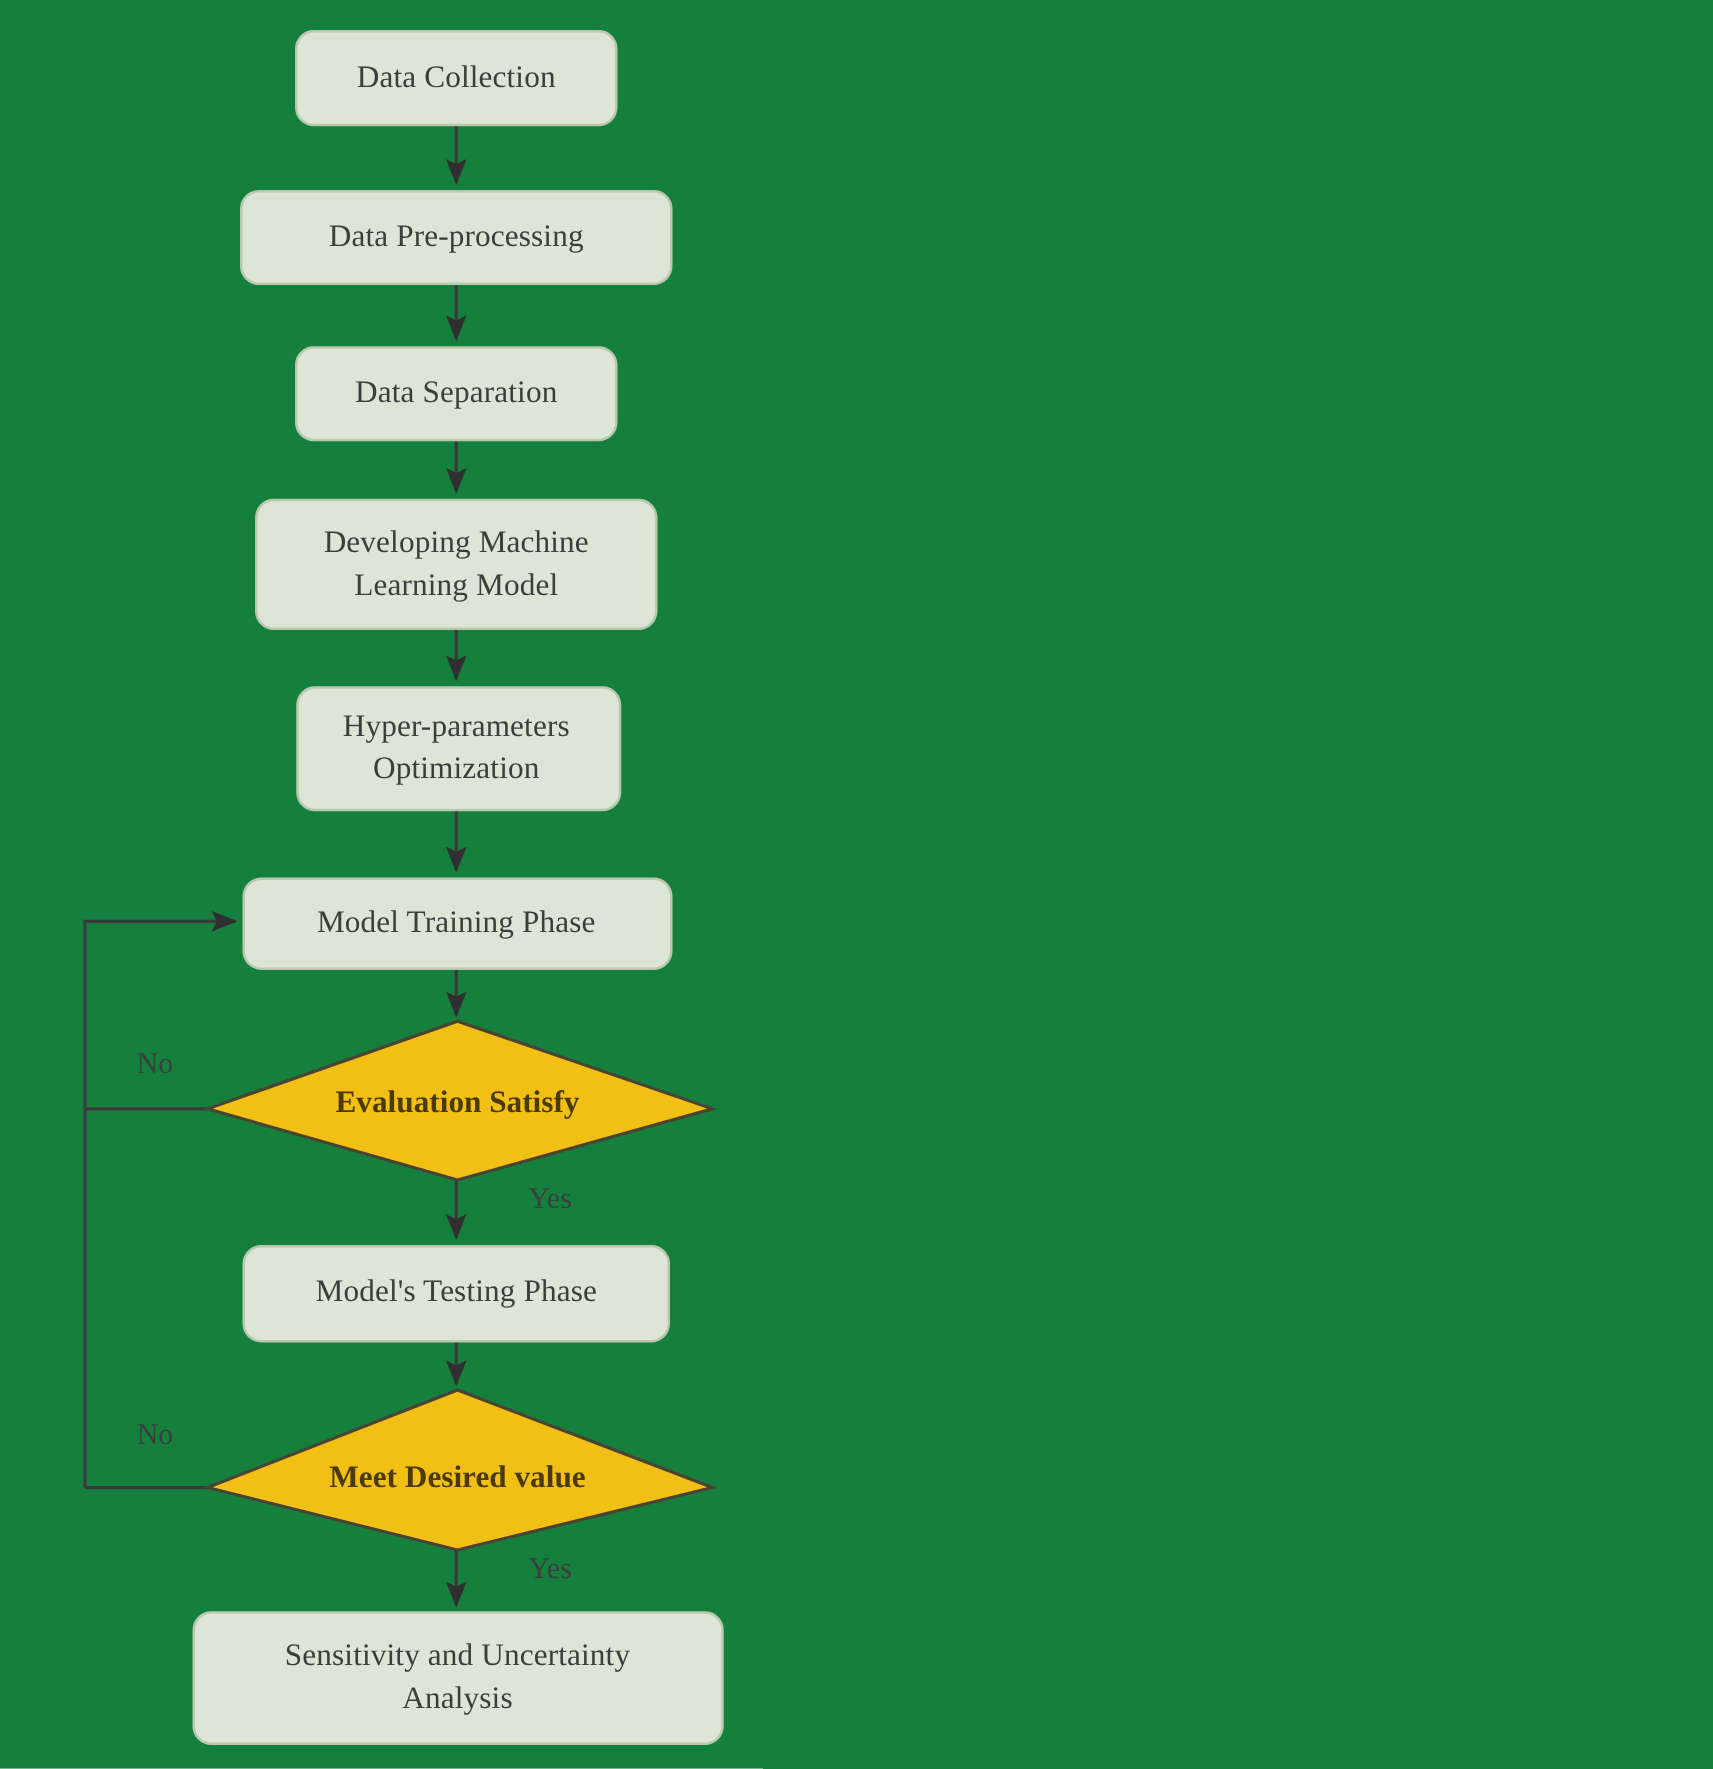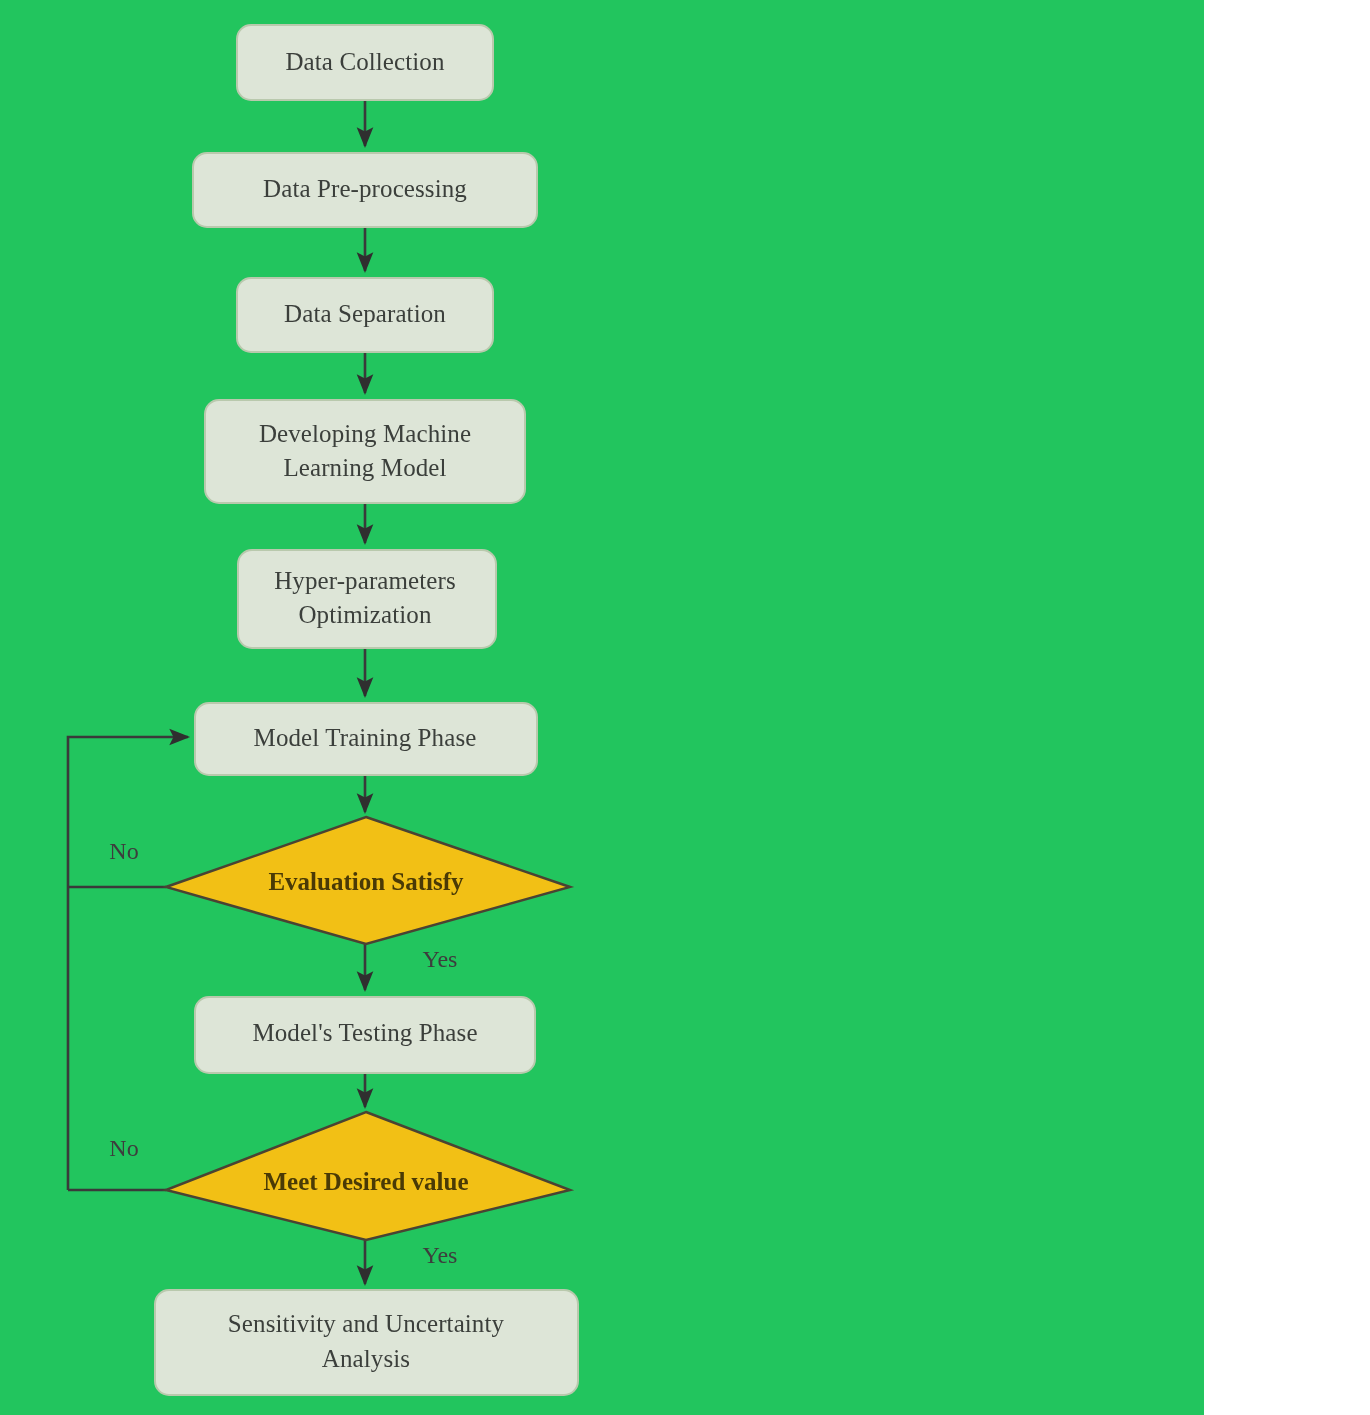--- a/index.html
+++ b/index.html
@@ -8,23 +8,23 @@
     background: #ffffff;
   }
   body {
     width: 1370px;
     height: 1415px;
     font-family: "Liberation Serif", "DejaVu Serif", serif;
     overflow: hidden;
   }
   #flow-root {
     position: relative;
-    width: 1204px;
+    width: 1370px;
     height: 1415px;
-    background: #22c55e;
+    background: #15803d;
   }
   svg.flow-canvas {
     position: absolute;
     top: 0;
     left: 0;
     width: 1370px;
     height: 1415px;
     display: block;
   }
   .node-label {

